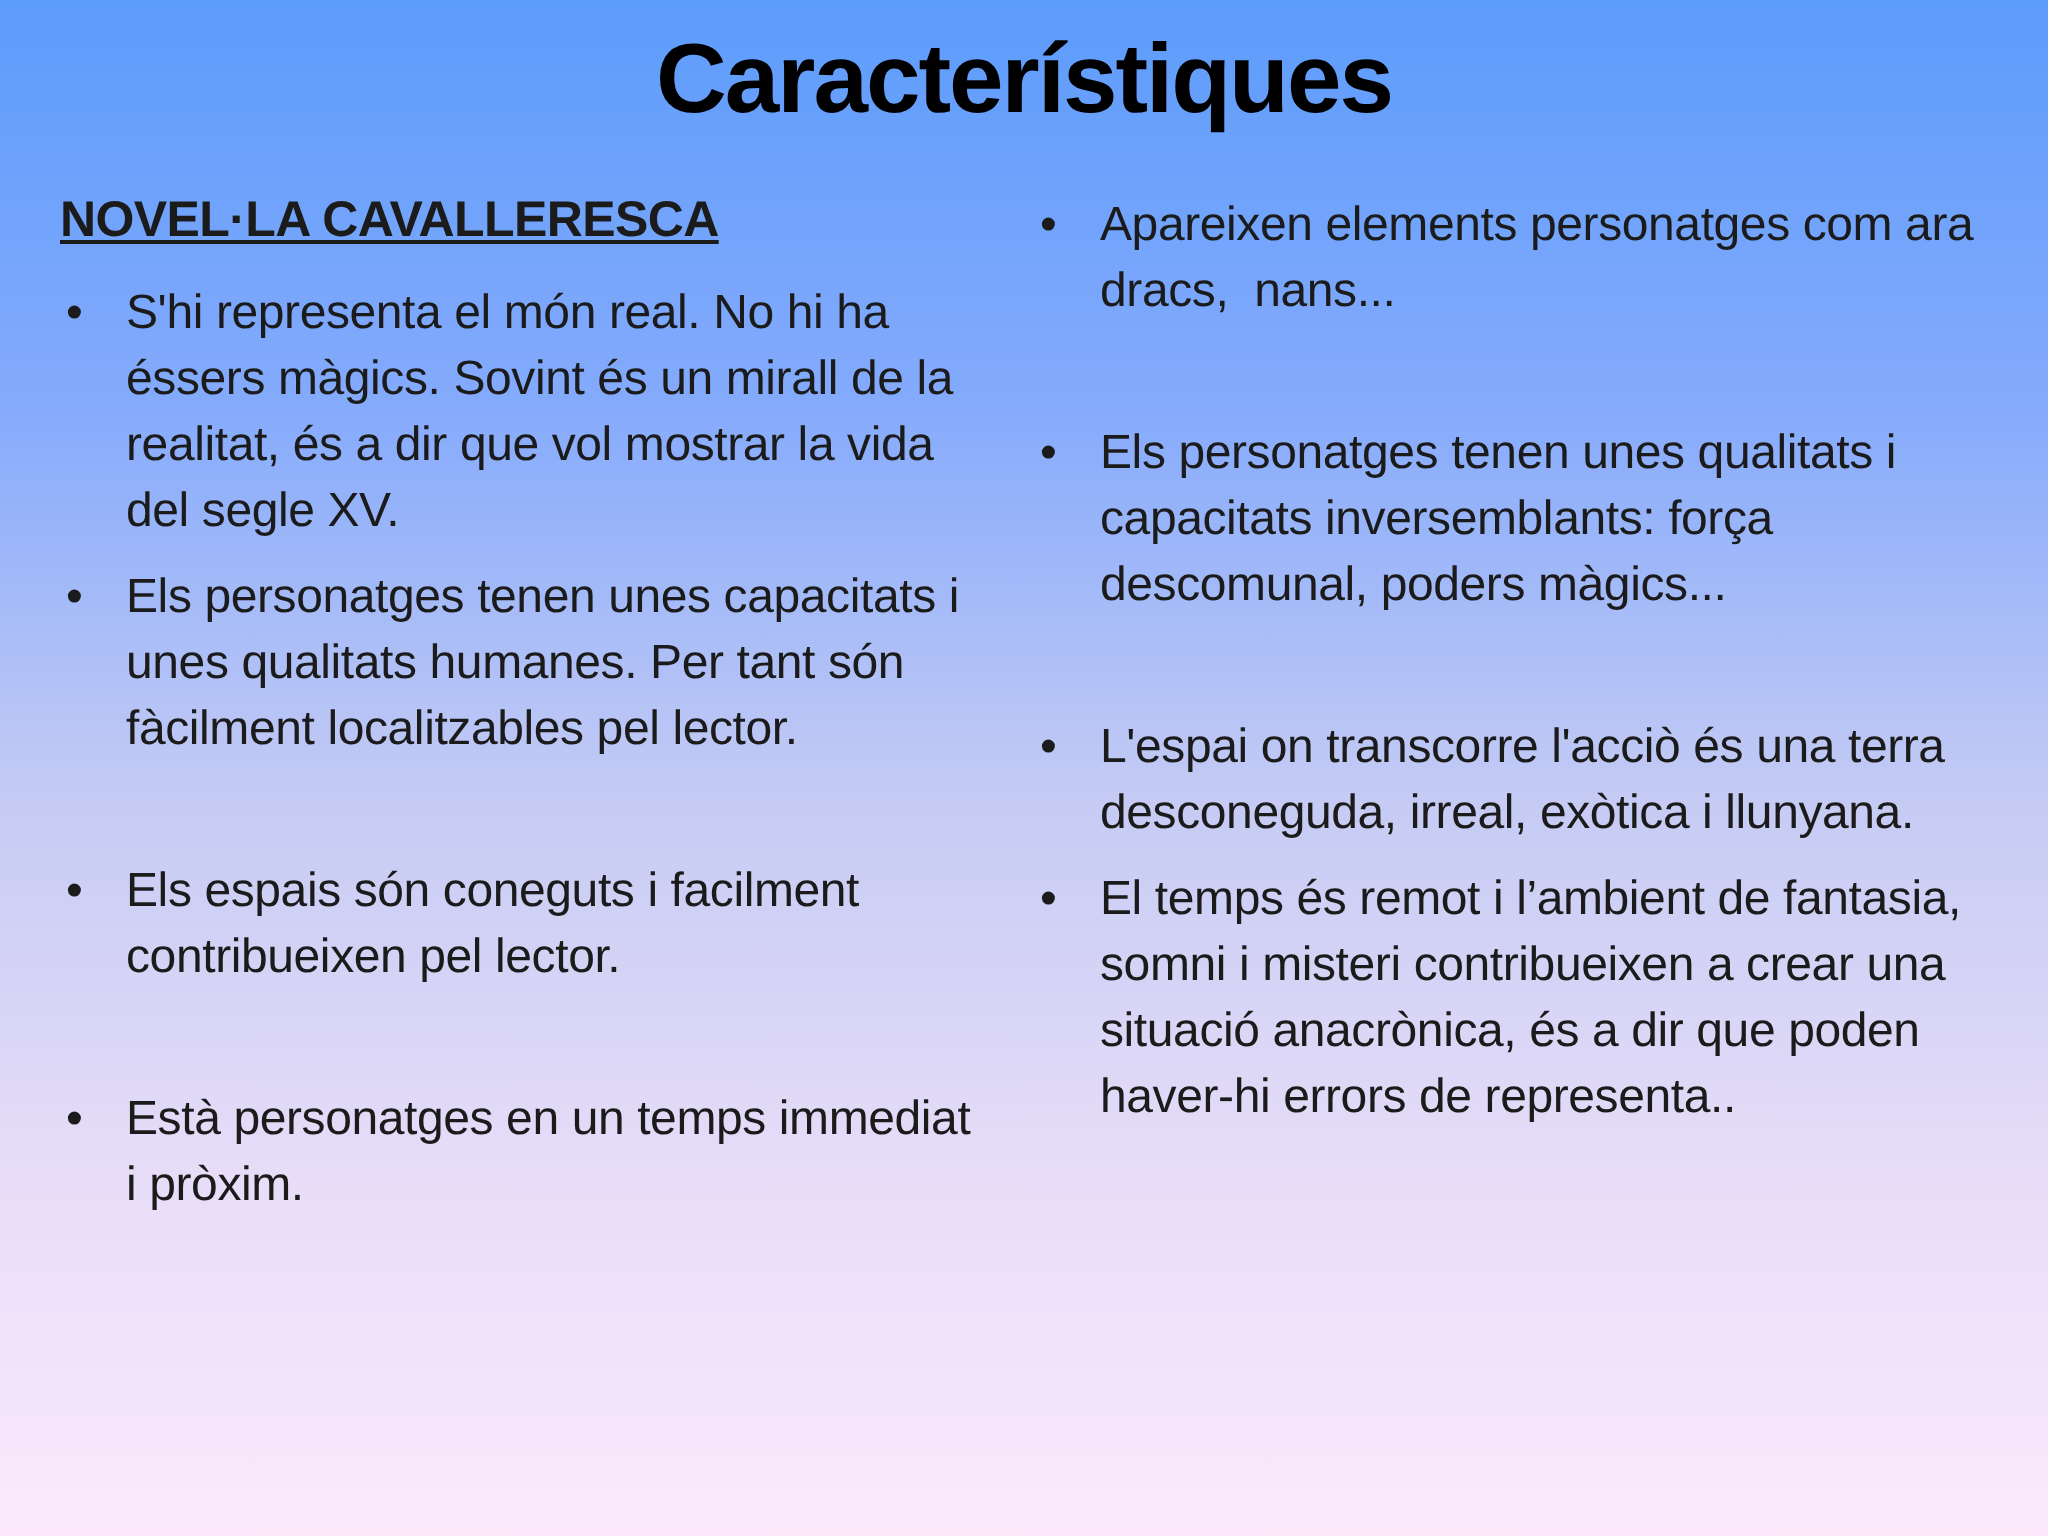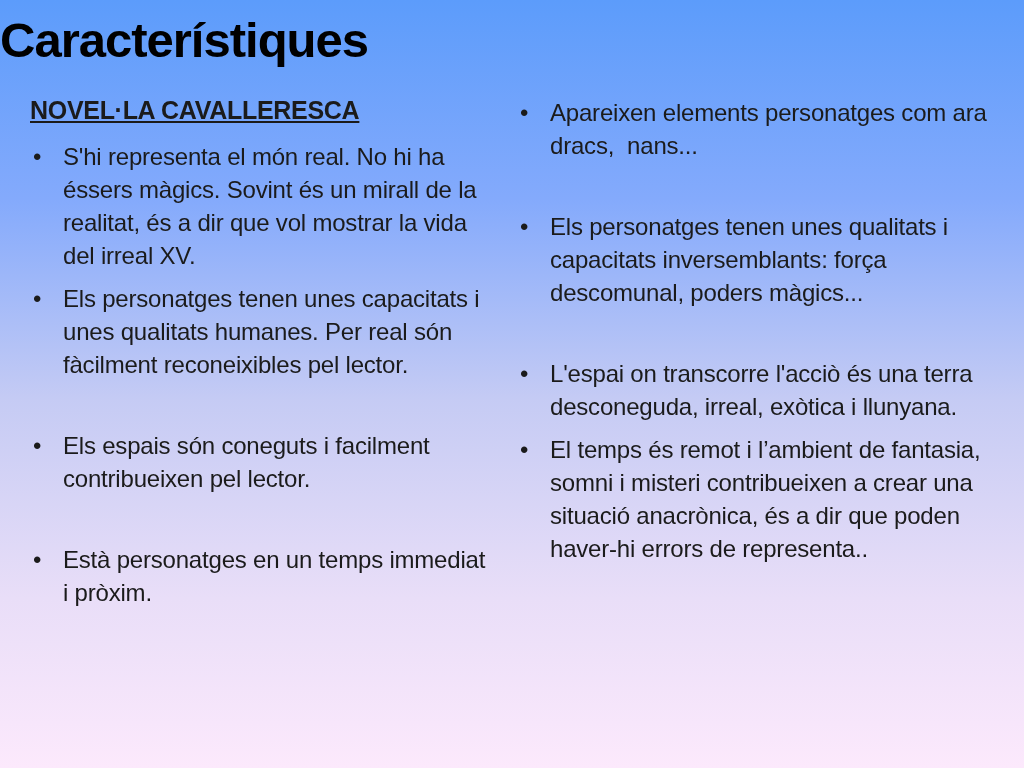--- a/index.html
+++ b/index.html
@@ -13,21 +13,21 @@
     height: 768px;
     background: linear-gradient(to bottom,
       #5c9cfb 0%,
       #84aafc 26%,
       #c5cbf4 52%,
       #e9def8 78%,
       #fce9fc 100%);
     overflow: hidden;
   }
   .title {
-    text-align: left;
+    text-align: center;
     font-size: 49px;
     font-weight: bold;
     color: #000000;
     padding-top: 12px;
     letter-spacing: -1px;
   }
   .columns {
     display: flex;
     margin-top: 28px;
     padding-left: 30px;
@@ -69,25 +69,25 @@
 
   <h1 class="title">Característiques</h1>
 
   <div class="columns">
 
     <div class="col left">
       <h2 class="col-header">NOVEL·LA CAVALLERESCA</h2>
       <ul class="bullets">
         <li>
           <span class="bullet-dot">•</span>
-          <span class="bullet-text">S'hi representa el món real. No hi ha éssers màgics. Sovint és un mirall de la realitat, és a dir que vol mostrar la vida del irreal XV.</span>
+          <span class="bullet-text">S'hi representa el món real. No hi ha éssers màgics. Sovint és un mirall de la realitat, és a dir que vol mostrar la vida del segle XV.</span>
         </li>
         <li>
           <span class="bullet-dot">•</span>
-          <span class="bullet-text">Els personatges tenen unes capacitats i unes qualitats humanes. Per real són fàcilment reconeixibles pel lector.</span>
+          <span class="bullet-text">Els personatges tenen unes capacitats i unes qualitats humanes. Per tant són fàcilment localitzables pel lector.</span>
         </li>
         <li class="gap-before">
           <span class="bullet-dot">•</span>
           <span class="bullet-text">Els espais són coneguts i facilment contribueixen pel lector.</span>
         </li>
         <li class="gap-before">
           <span class="bullet-dot">•</span>
           <span class="bullet-text">Està personatges en un temps immediat i pròxim.</span>
         </li>
       </ul>

